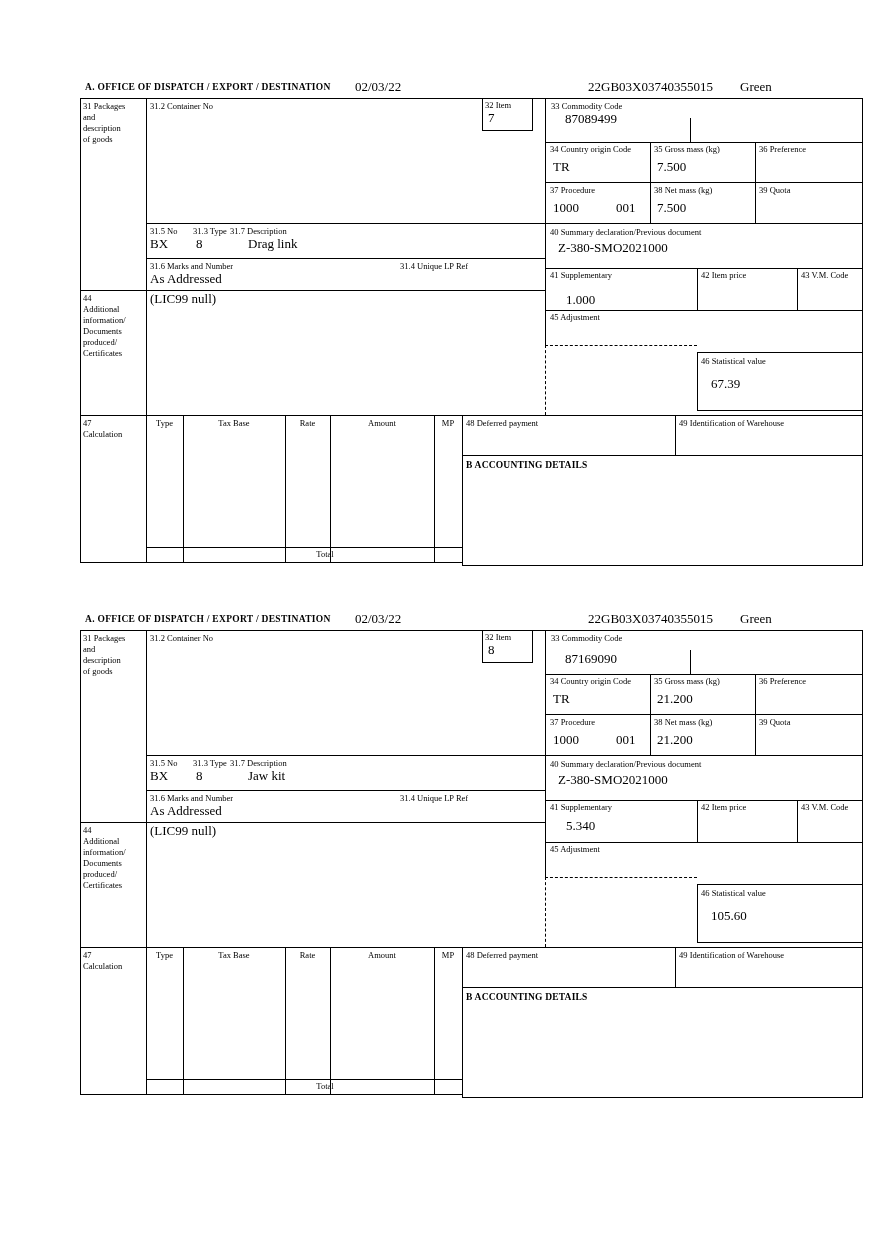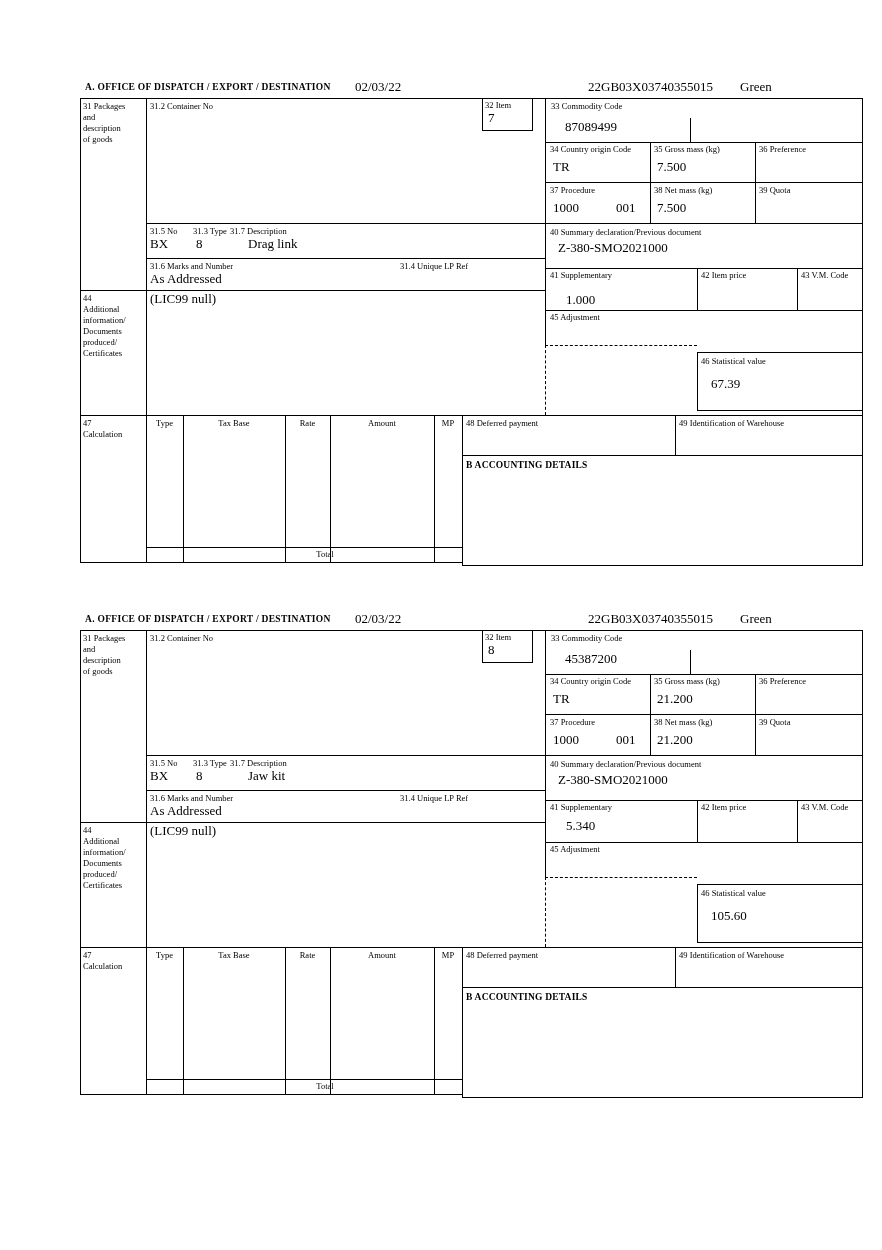--- a/index.html
+++ b/index.html
@@ -71,21 +71,21 @@
     <div class="vl" style="left:595px;top:335px;height:40px"></div>
 
     <div class="lbl pre" style="left:3px;top:21px;width:60px">31 Packages
 and
 description
 of goods</div>
     <div class="lbl" style="left:70px;top:21px">31.2 Container No</div>
     <div class="lbl" style="left:405px;top:20px">32 Item</div>
     <div class="val" style="left:408px;top:31px">7</div>
     <div class="lbl" style="left:471px;top:21px">33 Commodity Code</div>
-    <div class="val" style="left:485px;top:40px">87089499</div>
+    <div class="val" style="left:485px;top:32px">87089499</div>
     <div class="lbl" style="left:470px;top:64px">34 Country origin Code</div>
     <div class="val" style="left:473px;top:80px">TR</div>
     <div class="lbl" style="left:574px;top:64px">35 Gross mass (kg)</div>
     <div class="val" style="left:577px;top:80px">7.500</div>
     <div class="lbl" style="left:679px;top:64px">36 Preference</div>
     <div class="lbl" style="left:470px;top:105px">37 Procedure</div>
     <div class="val" style="left:473px;top:121px">1000</div>
     <div class="val" style="left:536px;top:121px">001</div>
     <div class="lbl" style="left:574px;top:105px">38 Net mass (kg)</div>
     <div class="val" style="left:577px;top:121px">7.500</div>
@@ -174,21 +174,21 @@
     <div class="vl" style="left:595px;top:335px;height:40px"></div>
 
     <div class="lbl pre" style="left:3px;top:21px;width:60px">31 Packages
 and
 description
 of goods</div>
     <div class="lbl" style="left:70px;top:21px">31.2 Container No</div>
     <div class="lbl" style="left:405px;top:20px">32 Item</div>
     <div class="val" style="left:408px;top:31px">8</div>
     <div class="lbl" style="left:471px;top:21px">33 Commodity Code</div>
-    <div class="val" style="left:485px;top:40px">45387200</div>
+    <div class="val" style="left:485px;top:40px">87169090</div>
     <div class="lbl" style="left:470px;top:64px">34 Country origin Code</div>
     <div class="val" style="left:473px;top:80px">TR</div>
     <div class="lbl" style="left:574px;top:64px">35 Gross mass (kg)</div>
     <div class="val" style="left:577px;top:80px">21.200</div>
     <div class="lbl" style="left:679px;top:64px">36 Preference</div>
     <div class="lbl" style="left:470px;top:105px">37 Procedure</div>
     <div class="val" style="left:473px;top:121px">1000</div>
     <div class="val" style="left:536px;top:121px">001</div>
     <div class="lbl" style="left:574px;top:105px">38 Net mass (kg)</div>
     <div class="val" style="left:577px;top:121px">21.200</div>

